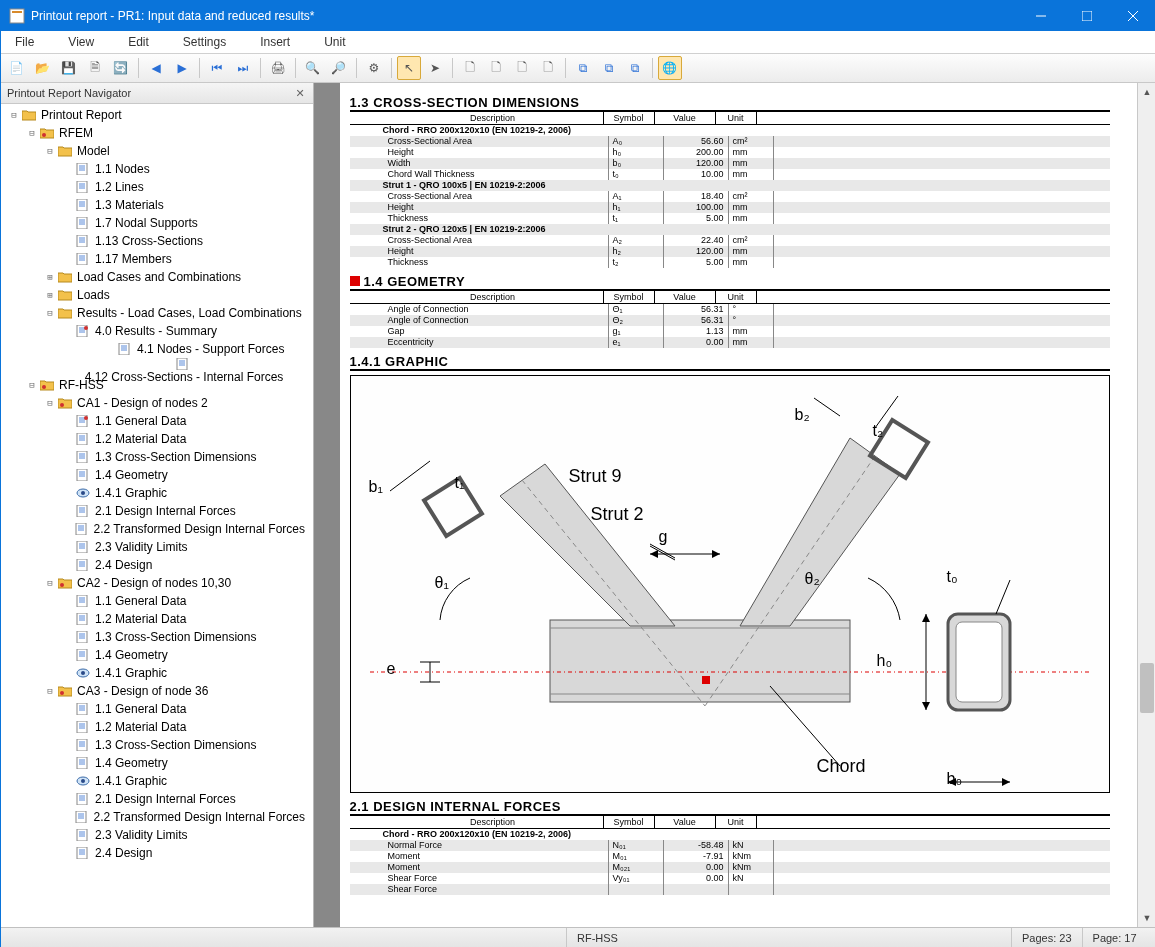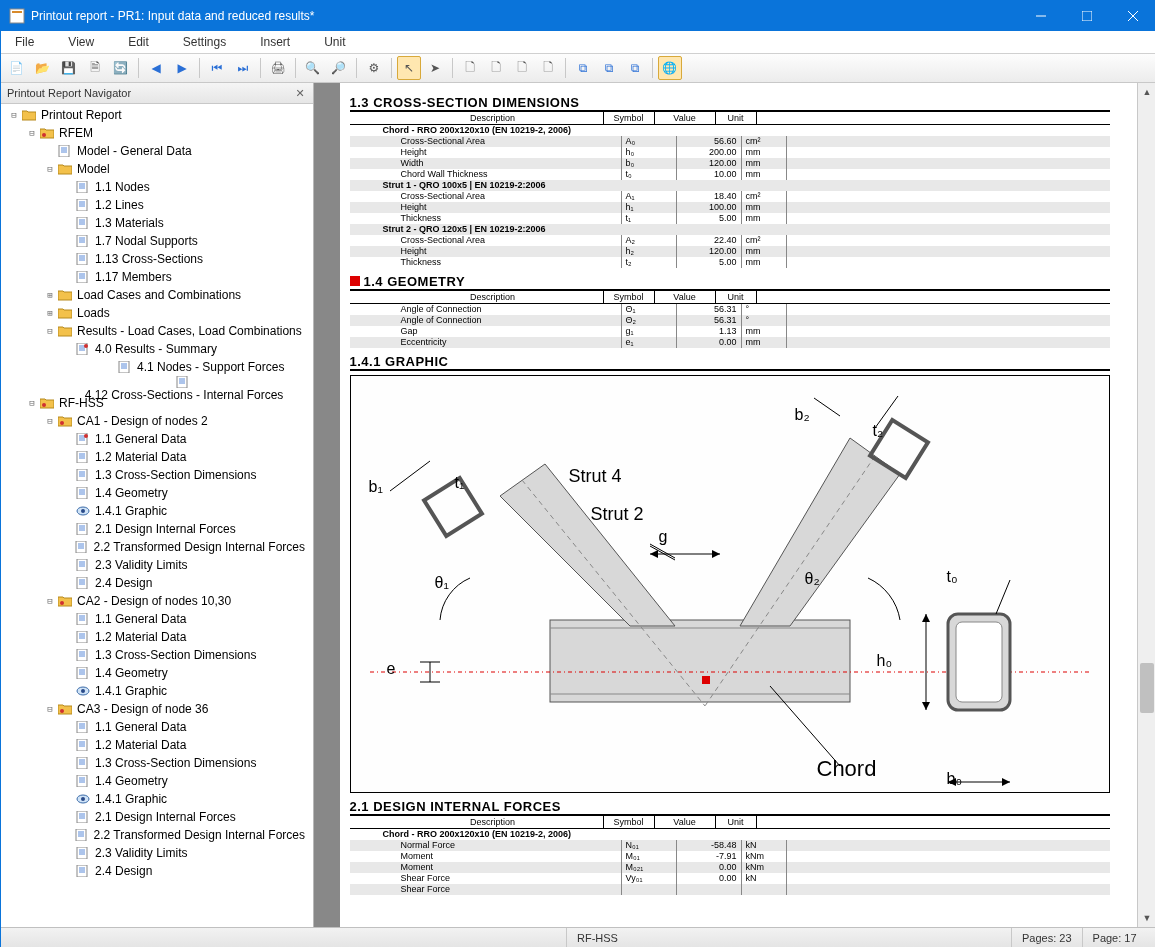--- a/index.html
+++ b/index.html
@@ -34,21 +34,21 @@
 .shtitle{font-weight:bold;font-size:13px;letter-spacing:.5px}
 .tblhdr{display:flex;border-bottom:1px solid #000;font-size:9px}
 .tblhdr>div{text-align:center;padding:1px 0}
 .c-desc{width:220px}
 .c-sym{width:50px;border-left:1px solid #000}
 .c-val{width:60px;border-left:1px solid #000}
 .c-unit{width:40px;border-left:1px solid #000}
 .c-rest{flex:1;border-left:1px solid #000}
 .trow{display:flex;font-size:9px;height:11px;line-height:11px}
 .trow.alt{background:#e8e8e8}
-.trow .d{width:220px;padding-left:51px;overflow:hidden}
+.trow .d{width:220px;padding-left:38px;overflow:hidden}
 .trow .d.b{font-weight:bold;padding-left:33px}
 .trow .s{width:50px;border-left:1px solid #888;padding-left:4px}
 .trow .v{width:60px;border-left:1px solid #888;text-align:right;padding-right:4px}
 .trow .u{width:40px;border-left:1px solid #888;padding-left:4px}
 .trow .r{flex:1;border-left:1px solid #888}
 .graphic{border:1px solid #000;height:416px;margin-top:4px;position:relative;background:#fefefe;font-family:Arial;font-size:16px}
 .graphic .lbl2{position:absolute}
 .vscroll{width:18px;background:#efefef;border-left:1px solid #c8c8c8;position:relative}
 .vscroll .thumb{position:absolute;left:2px;right:2px;top:580px;height:50px;background:#c0c0c0;border-radius:2px}
 .vscroll .arr{position:absolute;left:0;right:0;height:18px;display:flex;align-items:center;justify-content:center;color:#555;font-size:9px}
@@ -150,30 +150,20 @@
             <span class="tw">⊟</span>
             <span class="ic">
               <svg viewBox="0 0 14 12">
                 <path d="M0 2h5l1 1h8v8H0z" fill="#f3c14b" stroke="#b78a1e"></path>
                 <circle cx="4" cy="8" r="2" fill="#d03030"></circle>
               </svg>
             </span>
             <span class="lbl">RFEM</span>
           </div>
           <div class="node" style="padding-left: 42px;">
-            <span class="tw"></span>
-            <span class="ic">
-              <svg viewBox="0 0 14 12">
-                <rect x="1" y="0" width="10" height="12" fill="#fff" stroke="#888"></rect>
-                <path d="M3 3h6M3 5h6M3 7h6" stroke="#5a8ad8"></path>
-              </svg>
-            </span>
-            <span class="lbl">Model - General Data</span>
-          </div>
-          <div class="node" style="padding-left: 42px;">
             <span class="tw">⊟</span>
             <span class="ic">
               <svg viewBox="0 0 14 12">
                 <path d="M0 2h5l1 1h8v8H0z" fill="#f3c14b" stroke="#b78a1e"></path>
               </svg>
             </span>
             <span class="lbl">Model</span>
           </div>
           <div class="node" style="padding-left: 60px;">
             <span class="tw"></span>
@@ -764,30 +754,30 @@
                 <line x1="578" y1="406" x2="640" y2="406" stroke="#000"></line>
                 <polygon points="578,406 586,402 586,410" fill="#000"></polygon>
                 <polygon points="640,406 632,402 632,410" fill="#000"></polygon>
 
                 <line x1="640" y1="204" x2="626" y2="238" stroke="#000"></line>
               </svg>
               <span class="lbl2" style="left:18px;top:102px">b₁</span>
               <span class="lbl2" style="left:104px;top:98px">t₁</span>
               <span class="lbl2" style="left:444px;top:30px">b₂</span>
               <span class="lbl2" style="left:522px;top:46px">t₂</span>
-              <span class="lbl2" style="left:218px;top:90px;font-size:18px">Strut 4</span>
+              <span class="lbl2" style="left:218px;top:90px;font-size:18px">Strut 9</span>
               <span class="lbl2" style="left:240px;top:128px;font-size:18px">Strut 2</span>
               <span class="lbl2" style="left:308px;top:152px">g</span>
               <span class="lbl2" style="left:84px;top:198px">θ₁</span>
               <span class="lbl2" style="left:454px;top:194px">θ₂</span>
               <span class="lbl2" style="left:36px;top:284px">e</span>
               <span class="lbl2" style="left:596px;top:192px">t₀</span>
               <span class="lbl2" style="left:526px;top:276px">h₀</span>
               <span class="lbl2" style="left:596px;top:394px">b₀</span>
-              <span class="lbl2" style="left:466px;top:380px;font-size:22px">Chord</span>
+              <span class="lbl2" style="left:466px;top:380px;font-size:18px">Chord</span>
             </div>
           </div>
 
           <div class="sect">
             <div class="secthdr">
                 <span class="shtitle">2.1 DESIGN INTERNAL FORCES</span>
               </div>
             <div class="tblhdr">
               <div style="width:33px"></div>
               <div class="c-desc">Description</div>

